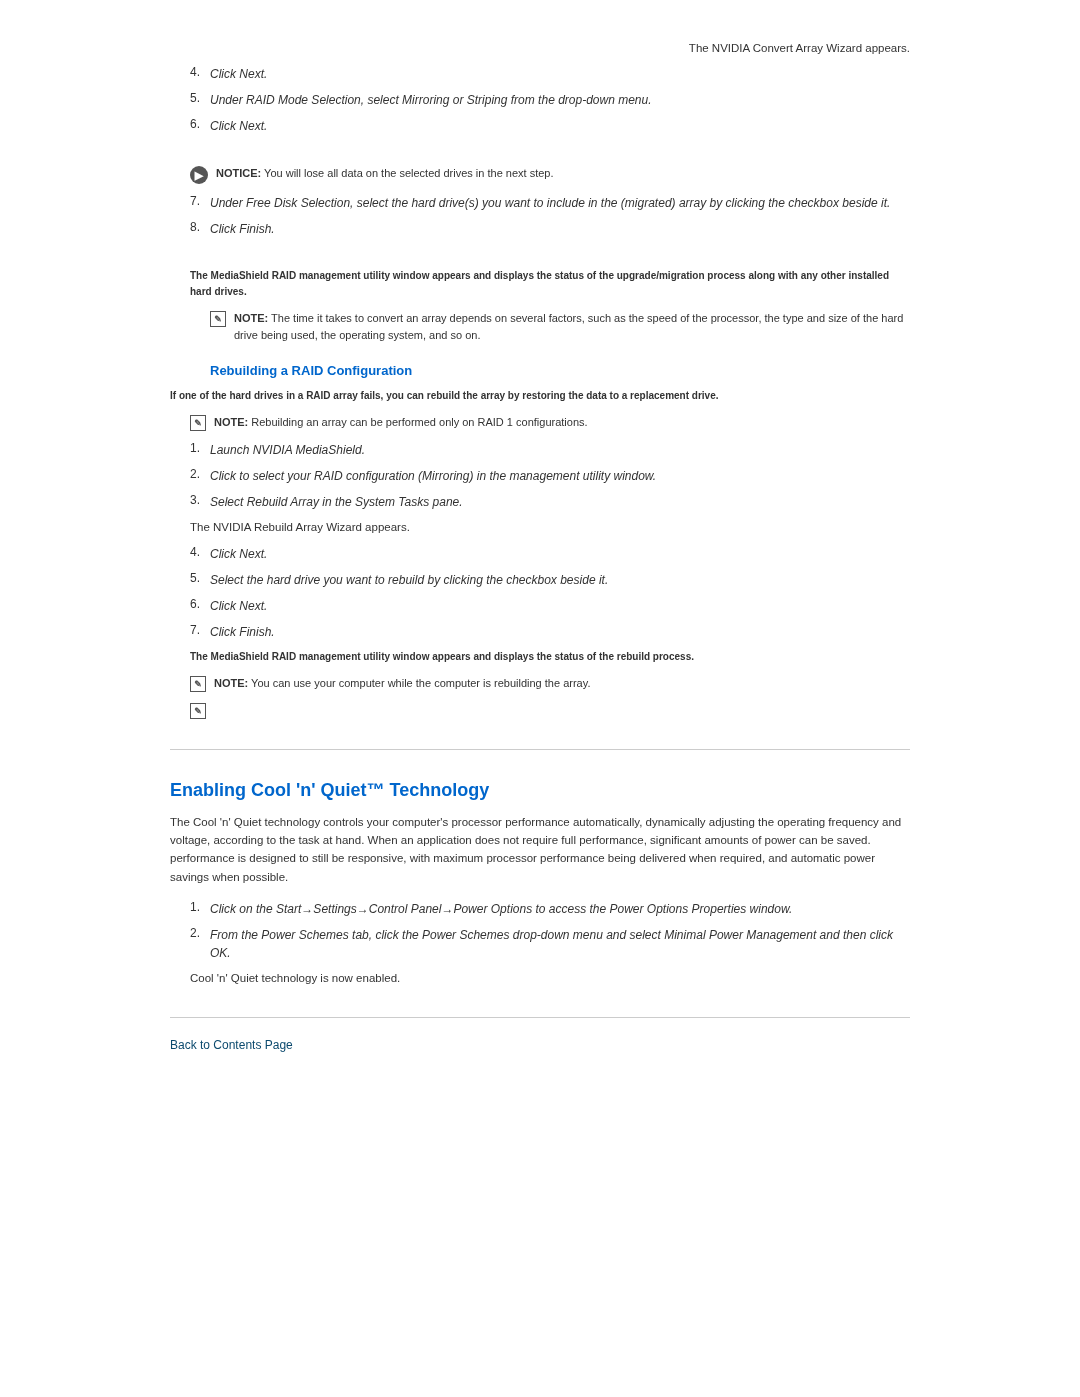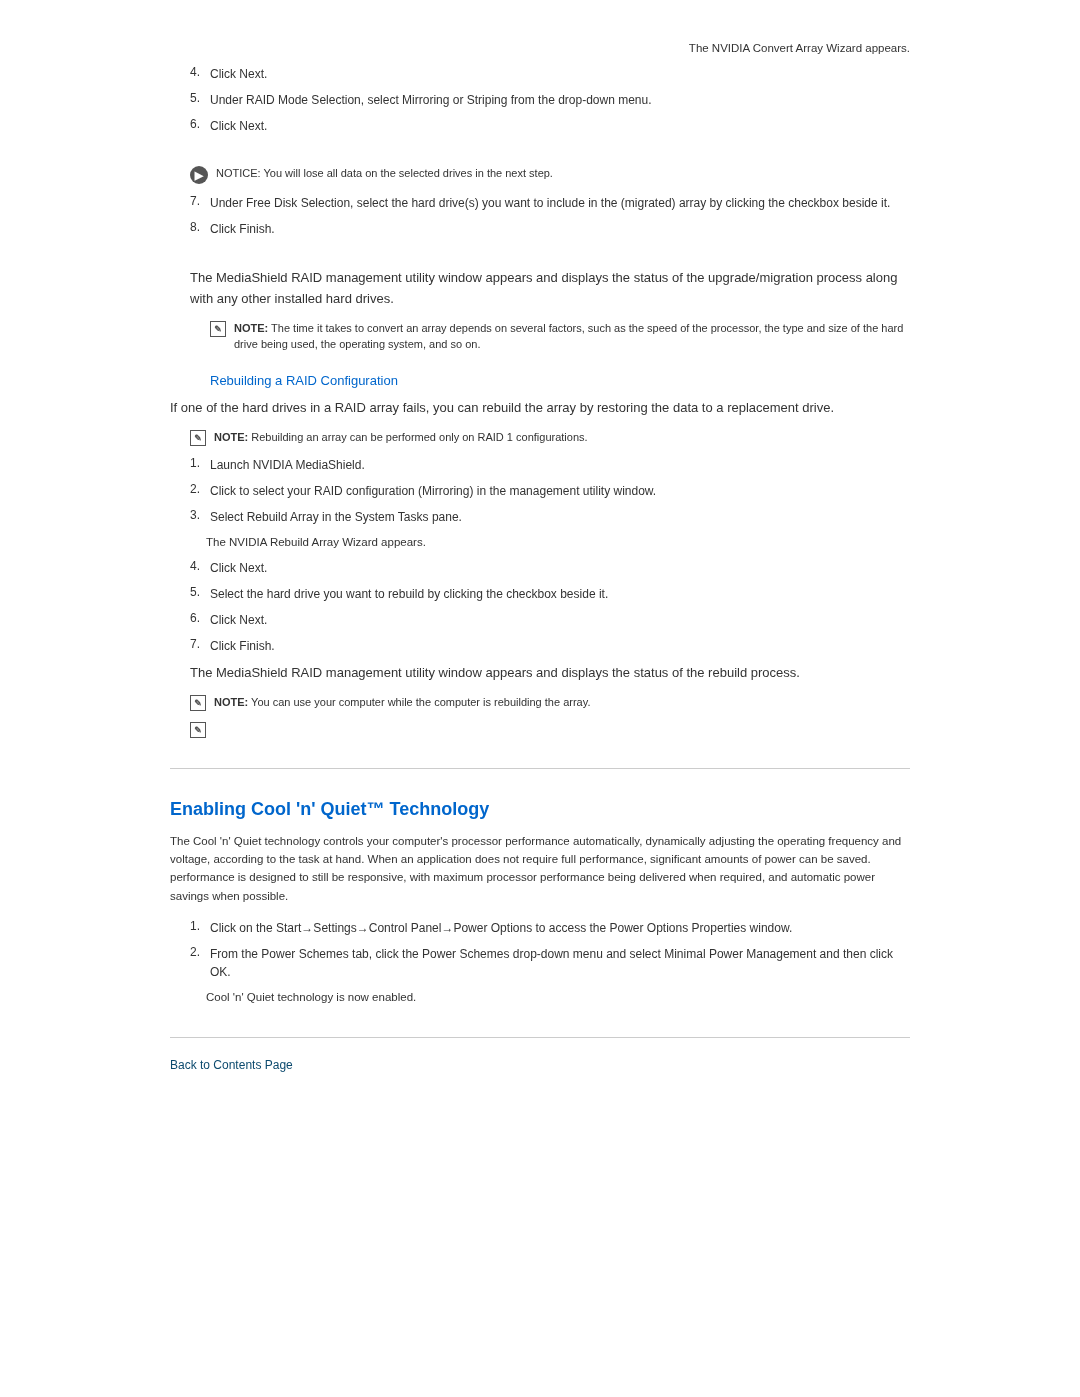--- a/index.html
+++ b/index.html
@@ -35,20 +35,21 @@
 
     .numbered-item .num {
       min-width: 20px;
       font-size: 12px;
     }
 
     .numbered-item .content {
       flex: 1;
       font-size: 12px;
       line-height: 1.5;
+      font-style: italic;
     }
 
     .notice-box {
       display: flex;
       align-items: flex-start;
       margin: 10px 0 10px 20px;
     }
 
     .notice-icon {
       width: 18px;
@@ -69,21 +70,21 @@
     .notice-icon.filled {
       background: #555555;
     }
 
     .notice-text {
       font-size: 11px;
       line-height: 1.5;
     }
 
     .notice-text .label {
-      font-weight: normal;
+      font-weight: bold;
     }
 
     .note-box {
       display: flex;
       align-items: flex-start;
       margin: 10px 0 10px 20px;
     }
 
     .note-icon {
       width: 16px;
@@ -105,39 +106,40 @@
       line-height: 1.5;
     }
 
     .note-text .label {
       font-weight: bold;
     }
 
     .subsection-title {
       color: #0066cc;
       font-size: 13px;
-      font-weight: normal;
+      font-weight: bold;
       margin-bottom: 10px;
       margin-top: 20px;
       padding-left: 40px;
     }
 
     .section-title-large {
       color: #0066cc;
       font-size: 18px;
       font-weight: bold;
       margin-bottom: 12px;
       margin-top: 30px;
     }
 
     .paragraph {
-      font-size: 13px;
+      font-size: 10px;
       line-height: 1.6;
       margin-bottom: 10px;
       margin-left: 0;
+      font-weight: bold;
     }
 
     .paragraph.indented {
       margin-left: 20px;
     }
 
     hr.divider {
       border: none;
       border-top: 1px solid #cccccc;
       margin: 20px 0;
@@ -161,21 +163,21 @@
       line-height: 1.6;
       margin-bottom: 14px;
     }
 
     .step-content {
       font-size: 11.5px;
       line-height: 1.5;
     }
 
     .sub-text {
-      margin-left: 36px;
+      margin-left: 20px;
       font-size: 11.5px;
       line-height: 1.5;
       margin-bottom: 8px;
       margin-top: 4px;
     }
   </style>
 </head>
 <body>
 
 <div class="page-container">

